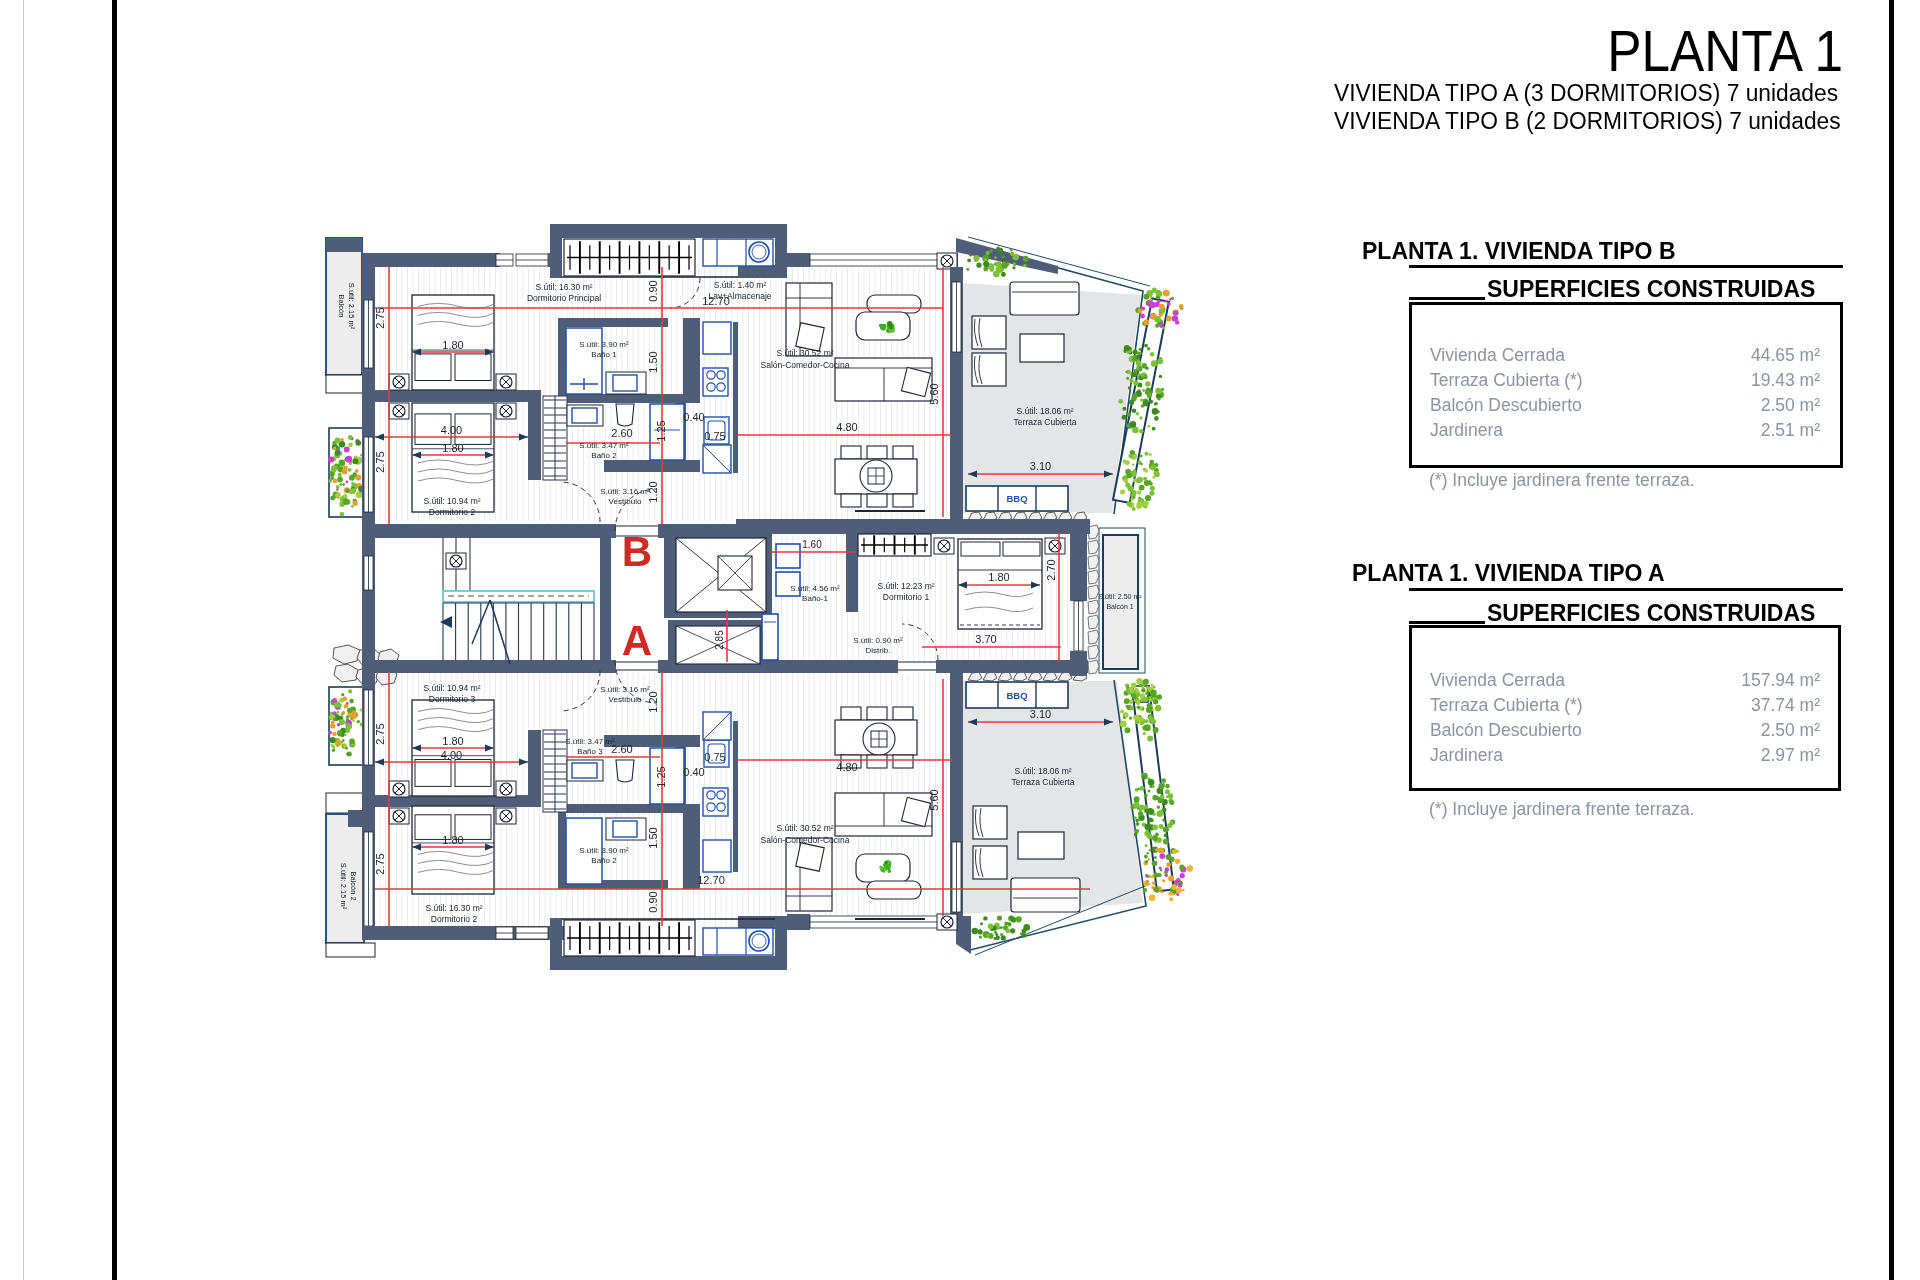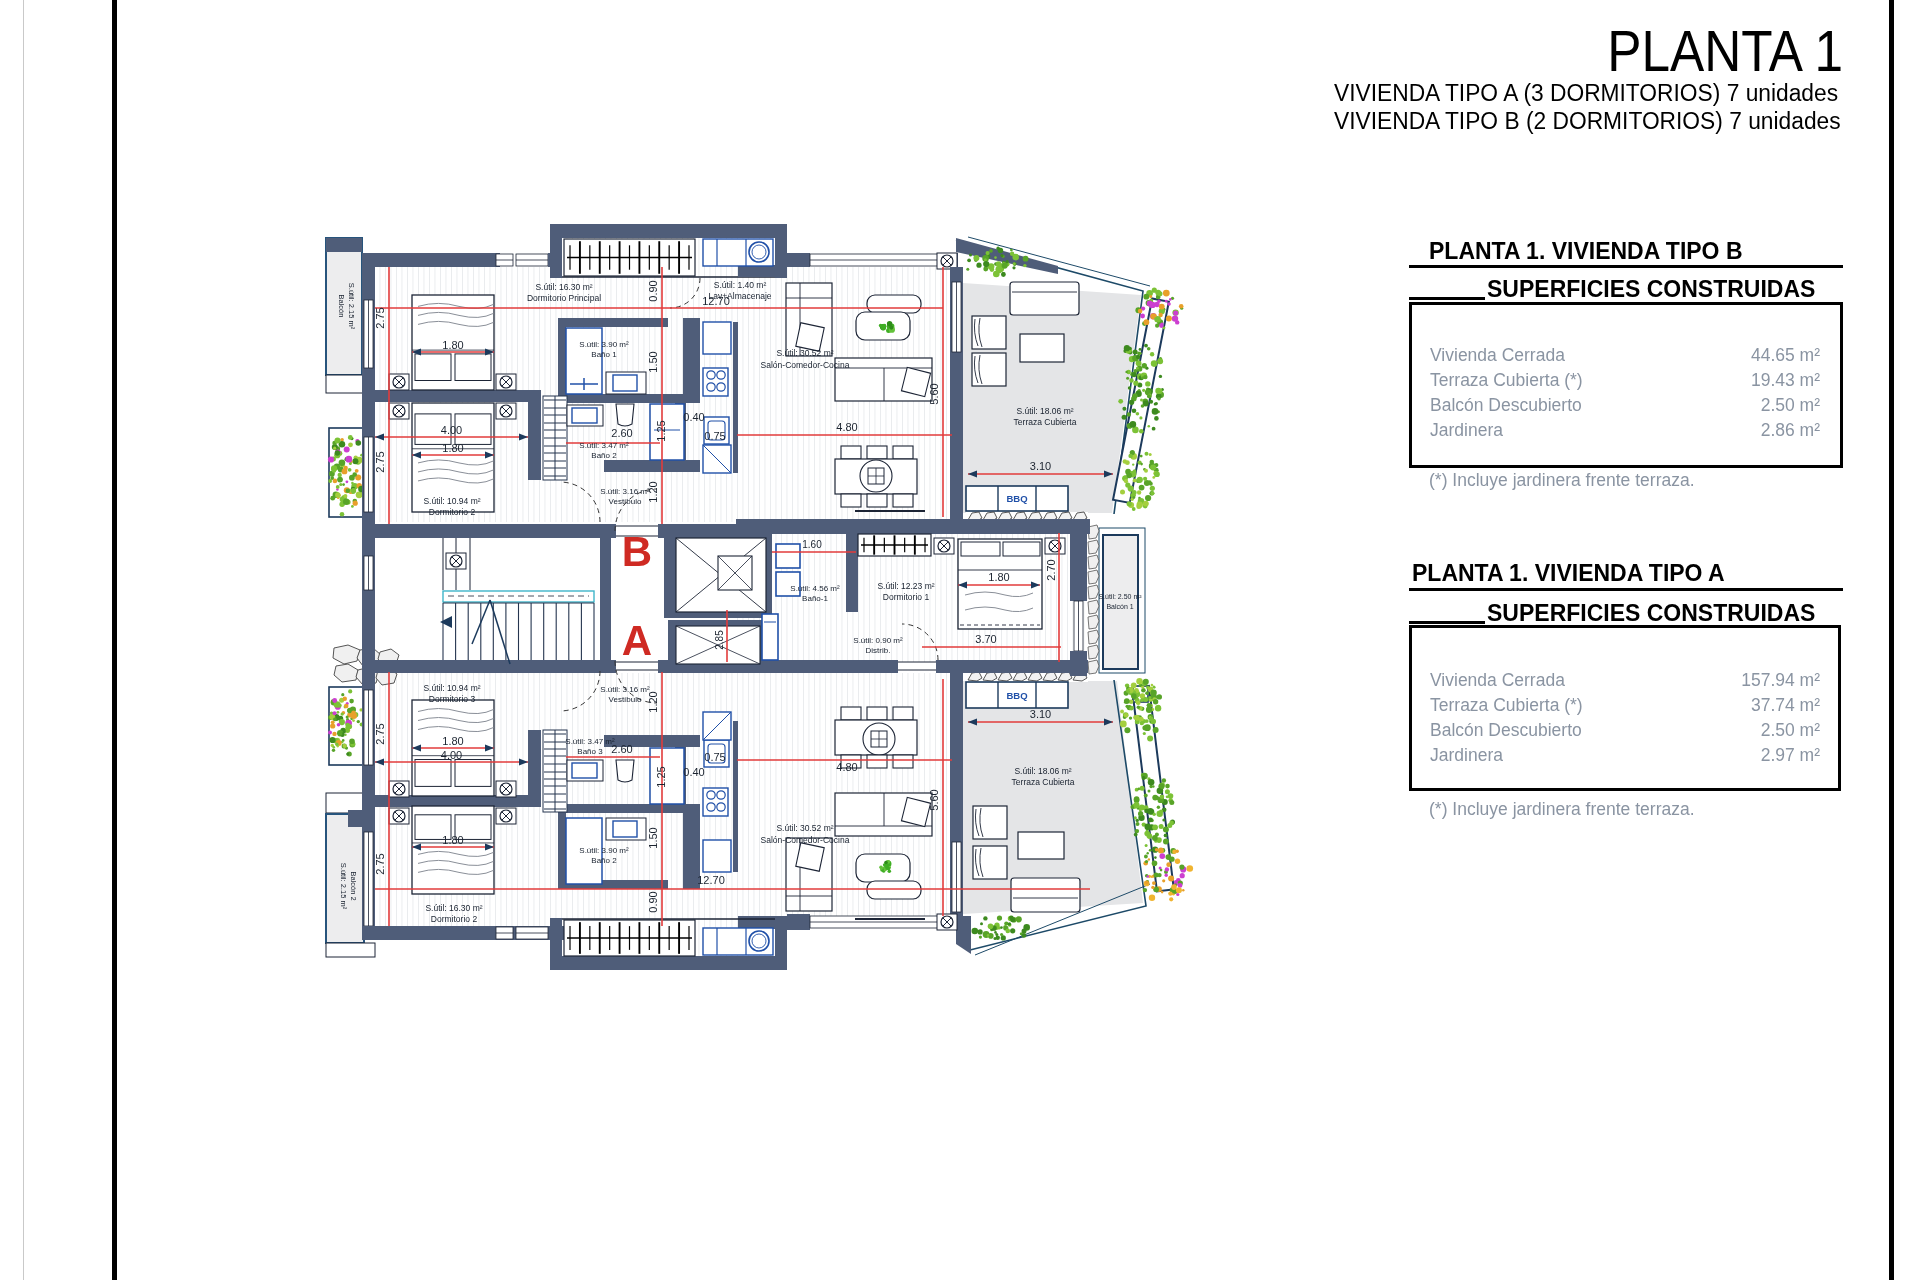--- a/index.html
+++ b/index.html
@@ -10,39 +10,39 @@
 <div class="abs" style="left:23px;top:0;width:1px;height:1280px;background:#c9c9c9"></div>
 
 <div class="abs" style="left:112px;top:0;width:5px;height:1280px;background:#000"></div>
 
 <div class="abs" style="left:1889px;top:0;width:5px;height:1280px;background:#000"></div>
 
 <div class="abs" style="right:77px;top:17px;width:500px;text-align:right;font-size:58px;color:#000;transform:scaleX(0.885);transform-origin:100% 0;">PLANTA 1</div>
 
 <div class="abs" style="left:1334px;top:80px;width:560px;font-size:23px;line-height:27.5px;transform:scaleX(0.99);transform-origin:0 0;color:#000;">VIVIENDA TIPO A (3 DORMITORIOS) 7 unidades<br>VIVIENDA TIPO B (2 DORMITORIOS) 7 unidades</div>
 
-<div class="abs" style="left:1429px;top:238px;font-size:23px;font-weight:bold;color:#000;">PLANTA 1. VIVIENDA TIPO B</div>
+<div class="abs" style="left:1362px;top:238px;font-size:23px;font-weight:bold;color:#000;">PLANTA 1. VIVIENDA TIPO B</div>
 
 <div class="abs" style="left:1409px;top:265px;width:434px;height:3px;background:#000;"></div>
 
 <div class="abs" style="left:1487px;top:276px;font-size:23px;font-weight:bold;color:#000;">SUPERFICIES CONSTRUIDAS</div>
 
 <div class="abs" style="left:1409px;top:297px;width:76px;height:3px;background:#000;"></div>
 
 <div class="abs" style="left:1409px;top:302px;width:428px;height:160px;border:3px solid #000;"></div>
 
 <div class="abs" style="left:1430px;top:343px;width:390px;font-size:17.5px;line-height:25px;color:#8a94a2;">
 Vivienda Cerrada<span style="float:right">44.65 m²</span><br>
 Terraza Cubierta (*)<span style="float:right">19.43 m²</span><br>
 Balcón Descubierto<span style="float:right">2.50 m²</span><br>
-Jardinera<span style="float:right">2.86 m²</span></div>
+Jardinera<span style="float:right">2.51 m²</span></div>
 
 <div class="abs" style="left:1429px;top:470px;font-size:17.5px;color:#8a94a2;">(*) Incluye jardinera frente terraza.</div>
 
-<div class="abs" style="left:1412px;top:560px;font-size:23px;font-weight:bold;color:#000;">PLANTA 1. VIVIENDA TIPO A</div>
+<div class="abs" style="left:1352px;top:560px;font-size:23px;font-weight:bold;color:#000;">PLANTA 1. VIVIENDA TIPO A</div>
 
 <div class="abs" style="left:1409px;top:588px;width:434px;height:3px;background:#000;"></div>
 
 <div class="abs" style="left:1487px;top:600px;font-size:23px;font-weight:bold;color:#000;">SUPERFICIES CONSTRUIDAS</div>
 
 <div class="abs" style="left:1409px;top:621px;width:76px;height:3px;background:#000;"></div>
 
 <div class="abs" style="left:1409px;top:625px;width:426px;height:160px;border:3px solid #000;"></div>
 
 <div class="abs" style="left:1430px;top:668px;width:390px;font-size:17.5px;line-height:25px;color:#8a94a2;">

